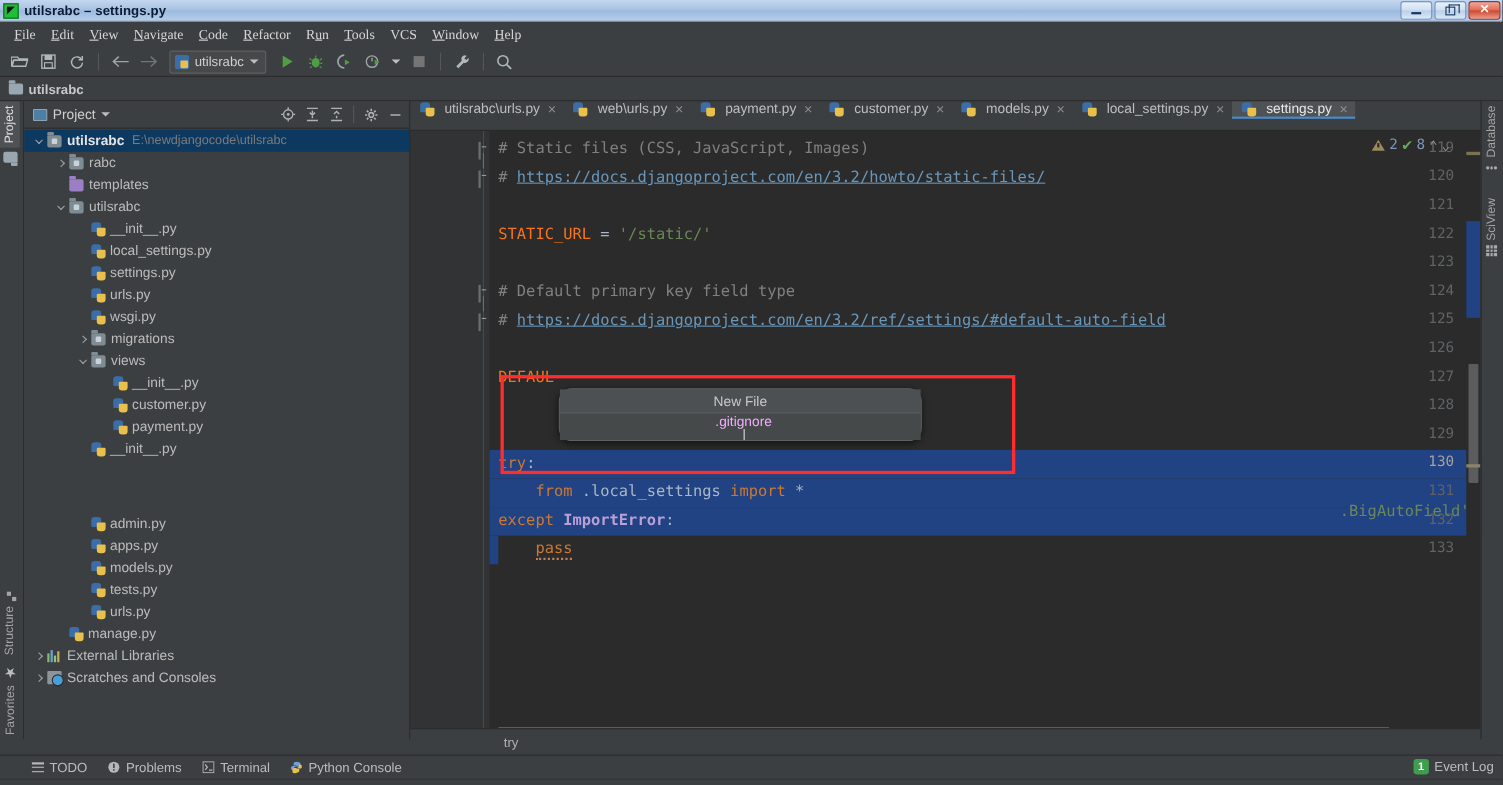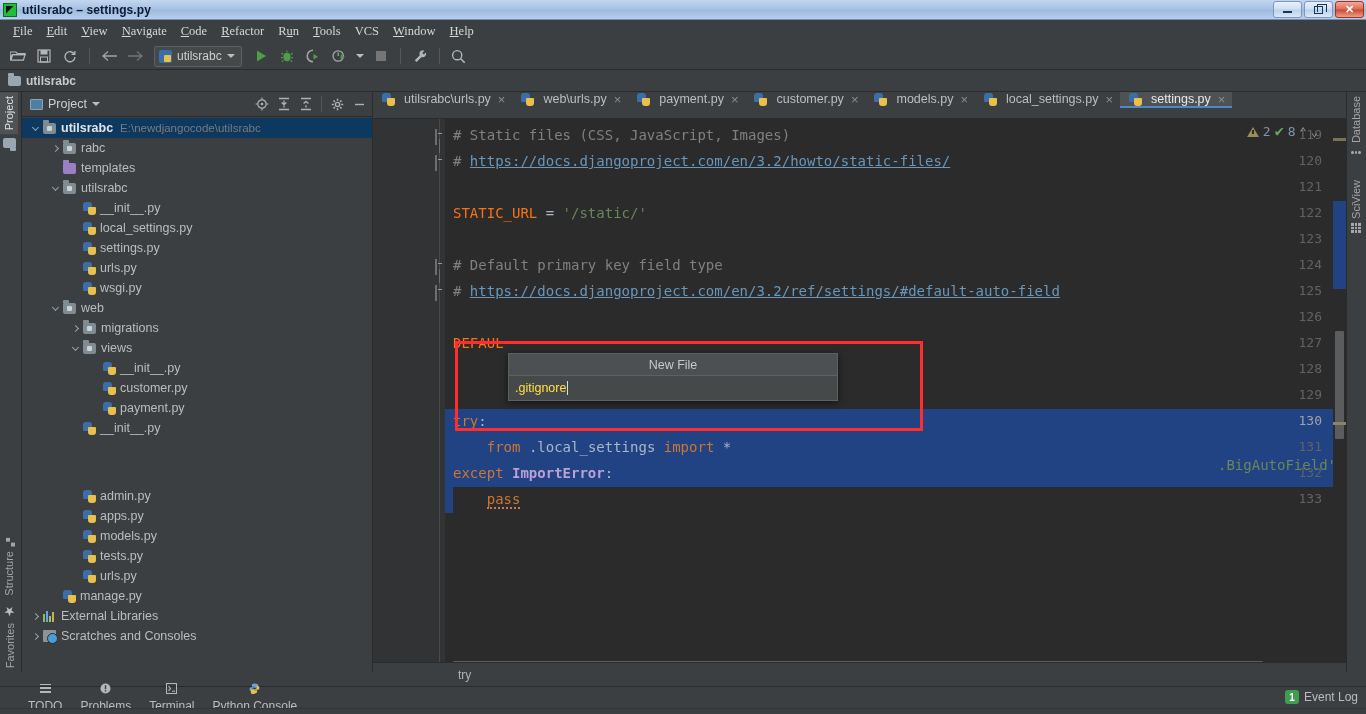--- a/index.html
+++ b/index.html
@@ -241,21 +241,21 @@
   .nf-popup {
     position: absolute; background: #45494a; border: 1px solid #5d6162;
     box-shadow: 0 2px 7px rgba(0,0,0,.55);
   }
   .nf-title {
     height: 22px; display:flex;align-items:center;justify-content:center;
     font-size: 12.5px; color: #c8c8c8; background:#4c5052; border-bottom: 1px solid #5d6162;
   }
   .nf-input {
     height: 24px; display:flex;align-items:center; padding-left: 6px;
-    font-size: 12.5px; color: #fde047; background: #45494a;
+    font-size: 12.5px; color: #f0abfc; background: #45494a; flex-direction: column;
   }
   .nf-caret { display:inline-block; width:1px; height:14px; background:#ddd; margin-left:1px; vertical-align:-2px; }
 
   
   .bcbar {
     position: absolute; top: 662px; left: 373px; width: 973px; height: 24px;
     background: #3c3f41; display: flex; align-items: center; padding-left: 85px;
     font-size: 12px; color: #b0b0b0; border-top: 1px solid #2b2b2b;
   }
 
@@ -268,21 +268,21 @@
   .db-ic i { display:block;width:10px;height:2.5px;background:#a9a9a9;border-radius:50%/60%; }
   .grid-ic { width:10px;height:10px;display:grid;grid-template-columns:repeat(3,1fr);grid-template-rows:repeat(3,1fr);gap:1px; }
   .grid-ic i { background:#a9a9a9; }
 
   
   .bottombar {
     position: absolute; top: 686px; left: 0; width: 1366px; height: 22px;
     background: #3c3f41; display: flex; align-items: center; gap: 18px; padding-left: 28px;
     border-top: 1px solid #2b2b2b; font-size: 12px; color: #bcbcbc;
   }
-  .bb-item { display: flex; align-items: center; gap: 5px; flex-direction: column; }
+  .bb-item { display: flex; align-items: center; gap: 5px; }
   .bb-ic { width: 12px; height: 12px; display:flex;align-items:center;justify-content:center;color:#b7b7b7;font-size:11px; }
   .hamb { width:11px;height:9px;display:flex;flex-direction:column;justify-content:space-between; }
   .hamb i { height:1.5px; background:#b7b7b7; }
   .eventlog {
     position: absolute; right: 8px; top: 0; height: 22px; display:flex;align-items:center;gap:5px;
     font-size: 12px; color:#bcbcbc;
   }
   .badge {
     width: 14px; height: 14px; border-radius: 3px; background: #3f9e4d; color: #fff;
     font-size: 10px; display:flex;align-items:center;justify-content:center; font-weight:bold;
@@ -544,27 +544,20 @@
           </span>
           <span class="tname">urls.py</span>
         </div>
         <div class="trow" style="padding-left: 48px;">
           <span class="arrow "></span>
           <span class="py-ic">
             <span class="b1"></span>
             <span class="b2"></span>
           </span>
           <span class="tname">wsgi.py</span>
-        </div>
-        <div class="trow" style="padding-left: 28px;">
-          <span class="arrow down">
-            <span class="chev"></span>
-          </span>
-          <span class="mod-ic"></span>
-          <span class="tname">web</span>
         </div>
         <div class="trow" style="padding-left: 48px;">
           <span class="arrow right">
             <span class="chev"></span>
           </span>
           <span class="mod-ic"></span>
           <span class="tname">migrations</span>
         </div>
         <div class="trow" style="padding-left: 48px;">
           <span class="arrow down">
@@ -791,21 +784,21 @@
         <div class="vmark" style="top:82px; height:88px; background:#214283;"></div>
         <div class="vthumb" style="top:212px; height:108px;"></div>
         <div class="vmark" style="top:303px; background:#8b8369;"></div>
       </div>
 
       <div class="hscroll">
         <div class="hthumb" style="width:810px;"></div>
       </div>
 
       <div class="nf-outline" style="left:82px; top:222px; width:468px; height:90px;"></div>
-      <div class="nf-popup" style="left:135px; top:234px; width:330px;">
+      <div class="nf-popup" style="left:135px; top:234px; width:330px;border-radius:12px;">
         <div class="nf-title">New File</div>
         <div class="nf-input">
           <span>.gitignore</span>
             <span class="nf-caret"></span>
         </div>
       </div>
     </div>
   </div>
 
   <div class="bcbar">

